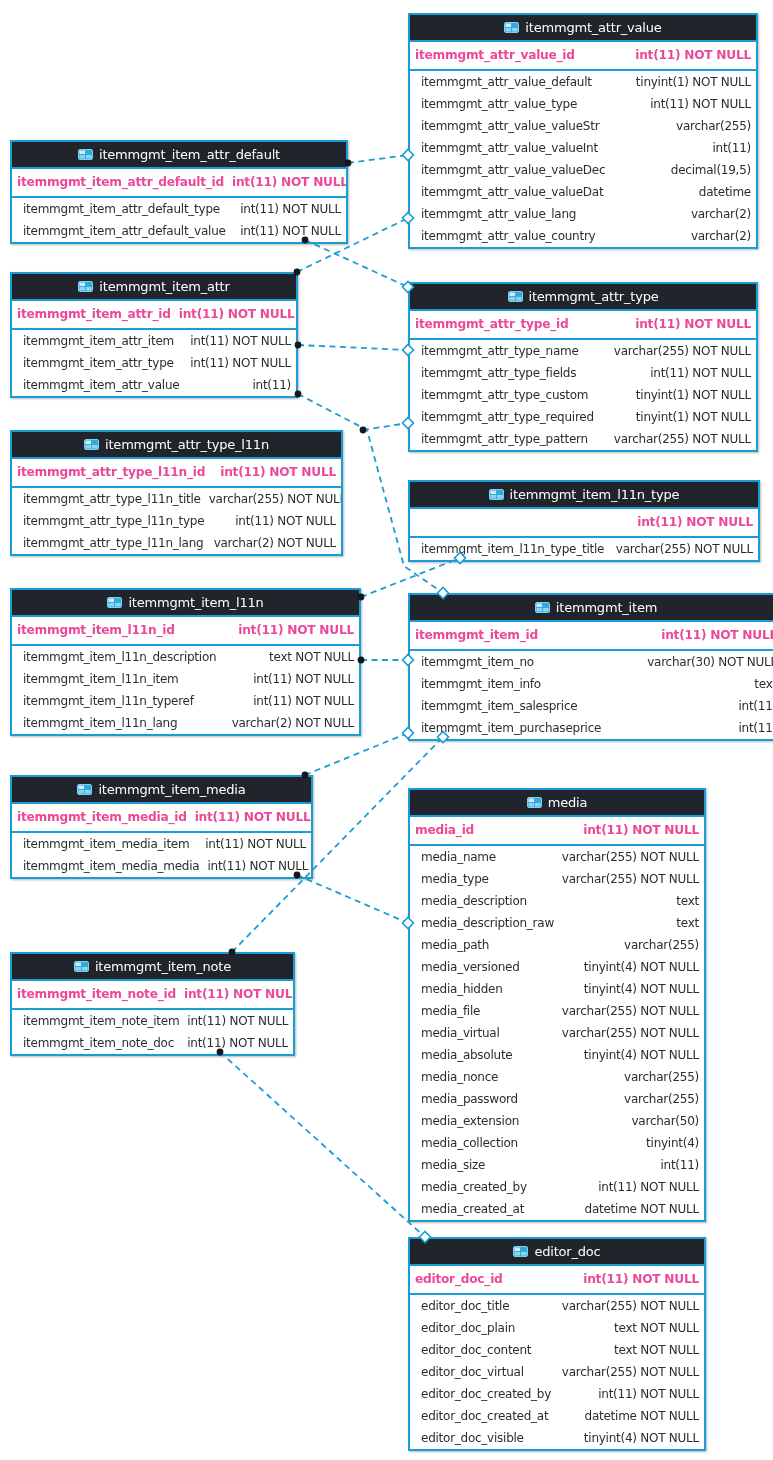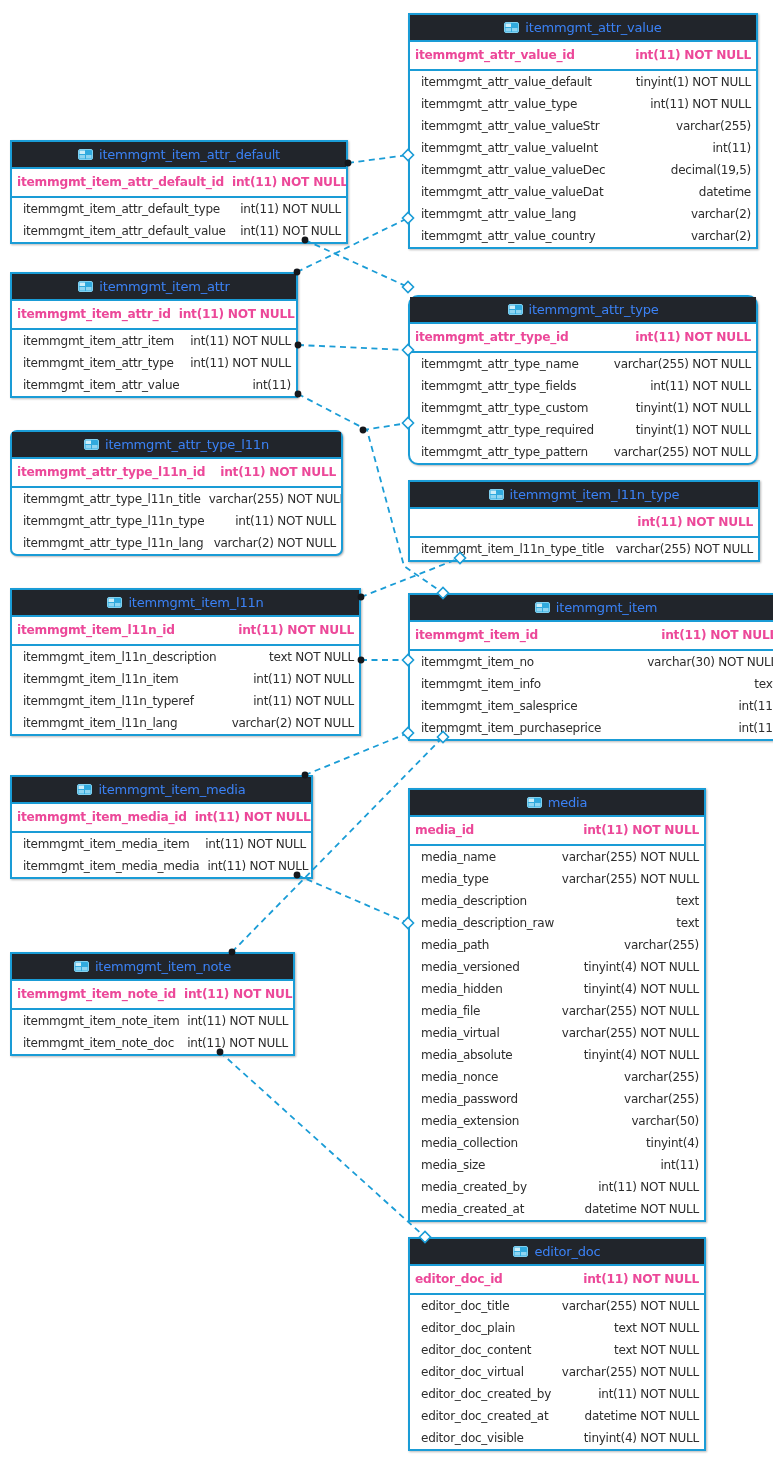--- a/index.html
+++ b/index.html
@@ -13,21 +13,21 @@
   }
   .db-table {
     position: absolute;
     border: 2px solid #1a9cd6;
     background: #ffffff;
     box-shadow: 1px 1px 2px rgba(0,0,0,0.28);
     box-sizing: border-box;
   }
   .db-table .hdr {
     background: #21252b;
-    color: #3b82f6;
+    color: #ffffff;
     height: 25px;
     line-height: 25px;
     font-size: 13px;
     letter-spacing: -0.2px;
     text-align: center;
     border-bottom: 2px solid #1a9cd6;
     display: flex;
     align-items: center;
     justify-content: center;
     gap: 6px;
@@ -160,21 +160,21 @@
         </div>
         <div class="row col-row">
           <span class="cname">itemmgmt_item_attr_type</span>
           <span class="ctype">int(11) NOT NULL</span>
         </div>
         <div class="row col-row">
           <span class="cname">itemmgmt_item_attr_value</span>
           <span class="ctype">int(11)</span>
         </div>
       </div>
-      <div class="db-table" style="left: 408px; top: 295px; width: 350px; border-radius: 10px;">
+      <div class="db-table" style="left: 408px; top: 282px; width: 350px;">
         <div class="hdr">
           <svg width="15" height="11" viewBox="0 0 15 11">
             <rect x="0.5" y="0.5" width="14" height="10" rx="1.5" fill="#31aade" stroke="#7fd0f0" stroke-width="1"></rect>
             <rect x="1.5" y="1.5" width="5.5" height="3.5" fill="#cdeef9"></rect>
             <rect x="1.5" y="6" width="5.5" height="3.5" fill="#8fd5f1"></rect>
             <rect x="8" y="6" width="5.5" height="3.5" fill="#8fd5f1"></rect>
           </svg>
           <span>itemmgmt_attr_type</span>
         </div>
         <div class="row pk-row">
@@ -195,21 +195,21 @@
         </div>
         <div class="row col-row">
           <span class="cname">itemmgmt_attr_type_required</span>
           <span class="ctype">tinyint(1) NOT NULL</span>
         </div>
         <div class="row col-row">
           <span class="cname">itemmgmt_attr_type_pattern</span>
           <span class="ctype">varchar(255) NOT NULL</span>
         </div>
       </div>
-      <div class="db-table" style="left: 10px; top: 430px; width: 333px; border-radius: 7px;">
+      <div class="db-table" style="left: 10px; top: 430px; width: 333px;">
         <div class="hdr">
           <svg width="15" height="11" viewBox="0 0 15 11">
             <rect x="0.5" y="0.5" width="14" height="10" rx="1.5" fill="#31aade" stroke="#7fd0f0" stroke-width="1"></rect>
             <rect x="1.5" y="1.5" width="5.5" height="3.5" fill="#cdeef9"></rect>
             <rect x="1.5" y="6" width="5.5" height="3.5" fill="#8fd5f1"></rect>
             <rect x="8" y="6" width="5.5" height="3.5" fill="#8fd5f1"></rect>
           </svg>
           <span>itemmgmt_attr_type_l11n</span>
         </div>
         <div class="row pk-row">

